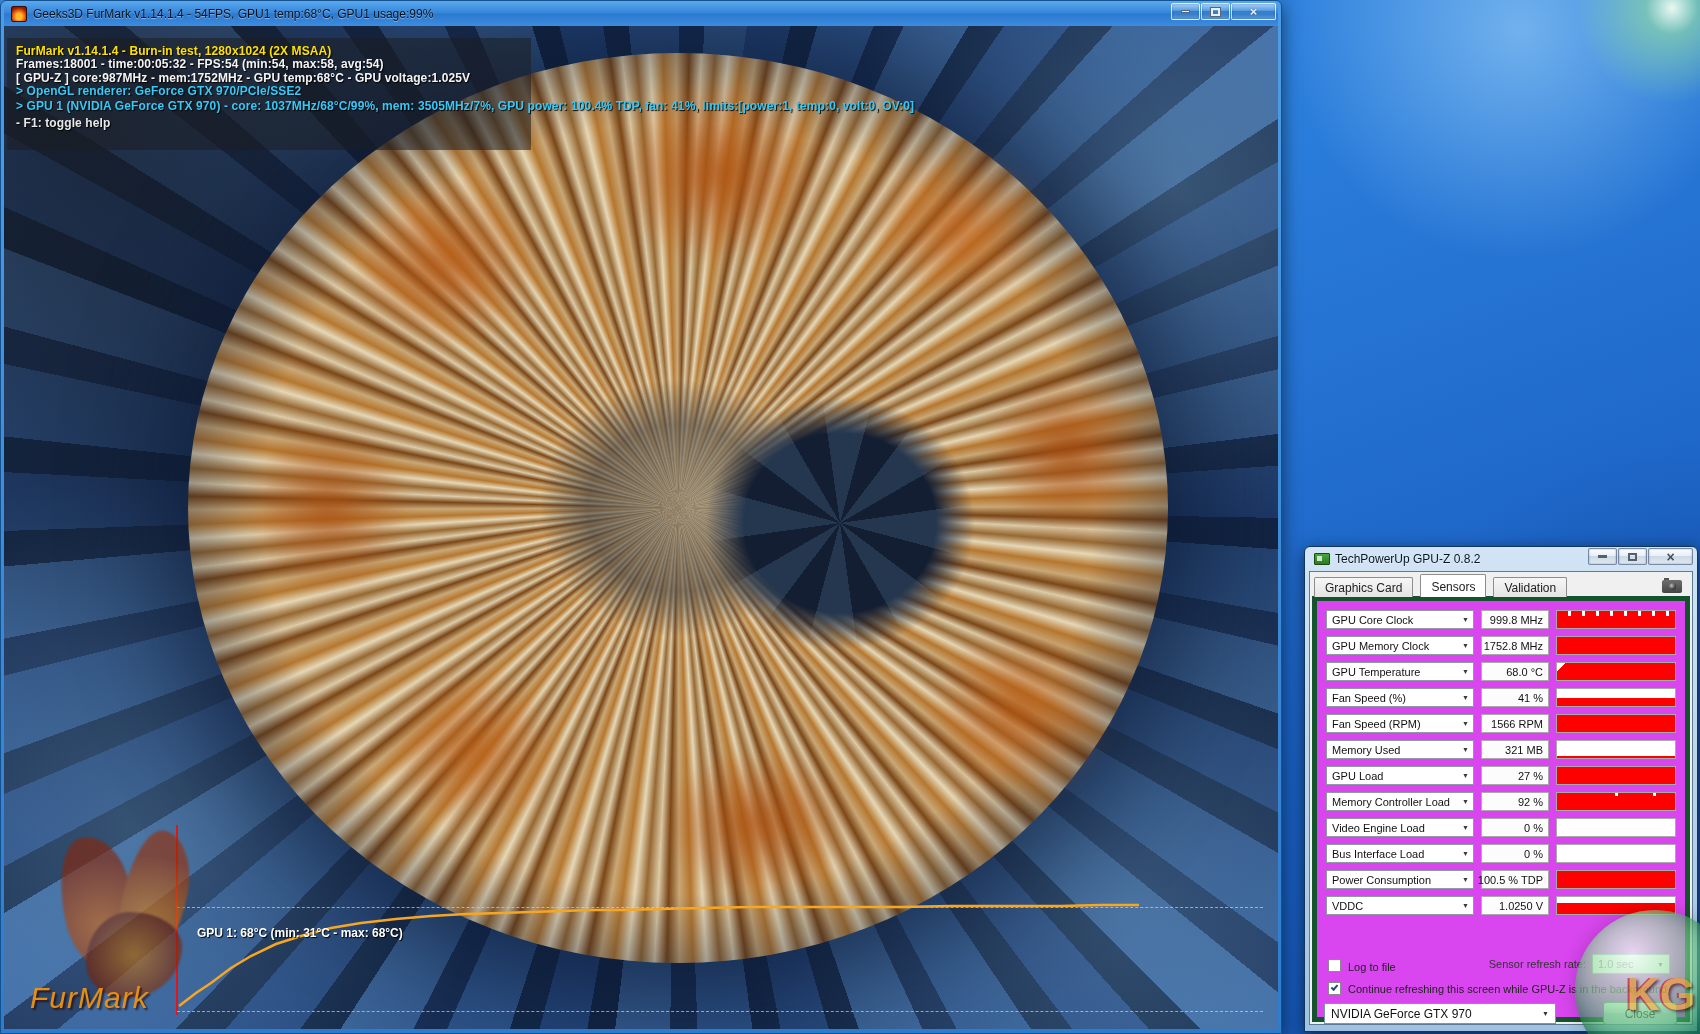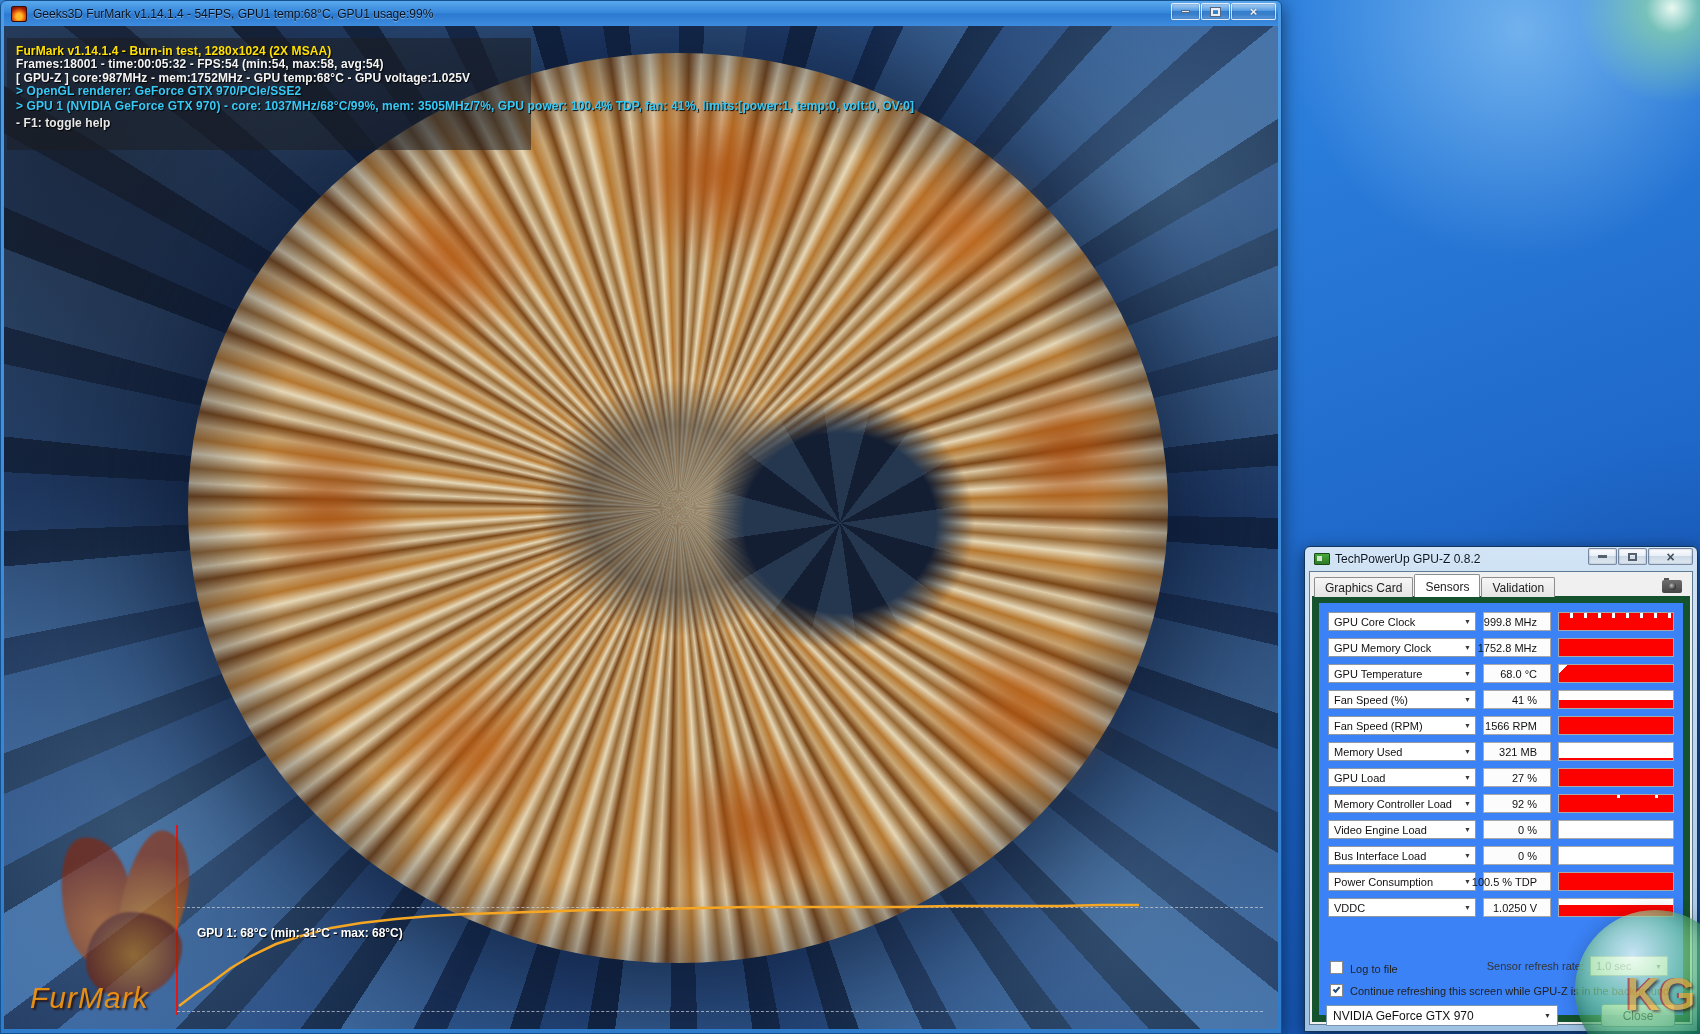--- a/index.html
+++ b/index.html
@@ -90,38 +90,38 @@
     border:1px solid #184a14;border-radius:1px;position:relative;flex:0 0 auto;}
   .gz-appicon::after{content:"";position:absolute;left:2px;top:2px;width:5px;height:5px;background:#cfe6cc;}
   .gz-title{font-size:12px;color:#0a1522;text-shadow:0 1px 1px rgba(255,255,255,.6);white-space:nowrap;}
   .gz-btns{position:absolute;right:0;top:1px;display:flex;}
   .gz-btns .wbtn{border-color:rgba(90,110,140,.8);background:linear-gradient(#fdfefe,#e8eff6 45%,#ccd9e6 50%,#dfe9f2);}
   .gz-btns .glyph-min{background:#55606e;border:none;height:3px;}
   .gz-btns .glyph-max{border-color:#55606e;outline:none;}
   .gz-btns .glyph-x{color:#444e5c;text-shadow:none;font-size:14px;}
   .gz-client{position:relative;width:100%;height:454px;background:#f0f0f0;border:1px solid #5f7a93;}
 
-  .tabs{position:absolute;left:4px;top:3px;display:flex;align-items:flex-end;height:22px;z-index:2;}
+  .tabs{position:absolute;left:4px;top:3px;display:flex;align-items:flex-end;height:22px;z-index:2;gap:6px;}
   .tab{padding:3px 10px 3px;font-size:12px;color:#222;background:linear-gradient(#f6f6f6,#e4e4e4);
     border:1px solid #8d8d8d;border-bottom:none;border-radius:2px 2px 0 0;margin-right:1px;height:20px;}
   .tab.active{background:#fff;height:23px;padding-top:5px;position:relative;z-index:3;}
   .camera{position:absolute;right:10px;top:8px;width:20px;height:13px;background:linear-gradient(#6e6e6e,#454545);
     border-radius:2px;z-index:2;}
   .camera::before{content:"";position:absolute;left:7px;top:3px;width:7px;height:7px;border-radius:50%;
     background:radial-gradient(circle at 35% 35%,#bbb,#333 70%);}
   .camera::after{content:"";position:absolute;left:2px;top:-2px;width:5px;height:2px;background:#555;}
 
-  .panel{position:absolute;left:2px;right:2px;top:24px;bottom:2px;border:7px solid #14532d;background:#3b82f6;}
+  .panel{position:absolute;left:2px;right:2px;top:24px;bottom:2px;border:5px solid #14532d;background:#d946ef;}
   .rows{position:absolute;left:9px;right:9px;top:9px;}
   .sensor-row{display:flex;align-items:center;height:19px;margin-bottom:7px;}
   .combo{width:148px;height:19px;background:#fff;border:1px solid #8e99a4;display:flex;align-items:center;
     justify-content:space-between;padding:0 4px 0 5px;font-size:11px;color:#111;white-space:nowrap;overflow:hidden;}
   .combo .arr{font-size:7px;color:#3a3a3a;flex:0 0 auto;margin-left:3px;}
   .valbox{width:68px;height:19px;margin-left:7px;background:#fcfcfc;border:1px solid #a9a9a9;font-size:11px;
-    color:#111;display:flex;align-items:center;justify-content:flex-end;padding:0 13px;white-space:nowrap;}
+    color:#111;display:flex;align-items:center;justify-content:flex-end;padding:0 5px;white-space:nowrap;}
   .graph{flex:1;height:19px;margin-left:7px;border:1px solid #a9a9a9;background:#fff;}
   .g-full{background:#fd0000;}
   .g-spiky{background-color:#fd0000;background-image:repeating-linear-gradient(90deg,rgba(255,255,255,0) 0 11px,#fff 11px 14px);background-size:100% 5px;background-repeat:no-repeat;}
   .g-fullticks{background-color:#fd0000;background-image:linear-gradient(90deg,transparent 0 58px,#fff 58px 61px,transparent 61px 96px,#fff 96px 99px,transparent 99px);background-size:100% 3px;background-repeat:no-repeat;}
   .g-notch{background:linear-gradient(135deg,#fff 0 6px,rgba(255,255,255,0) 6px) 0 0/16px 11px no-repeat,#fd0000;}
   .g-p45{background:linear-gradient(#fff 0 55%,#fd0000 55%);}
   .g-p65{background:linear-gradient(#fff 0 38%,#fd0000 38%);}
   .g-thin{background:linear-gradient(#fff 0 calc(100% - 2px),#fd0000 0);}
   .g-empty{background:#fff;}
 

